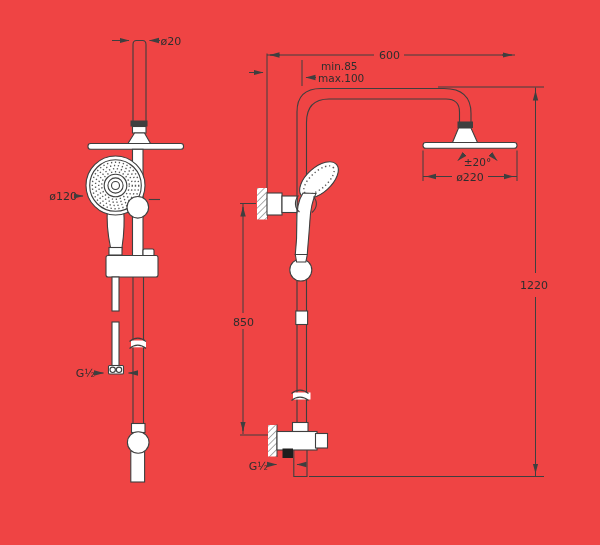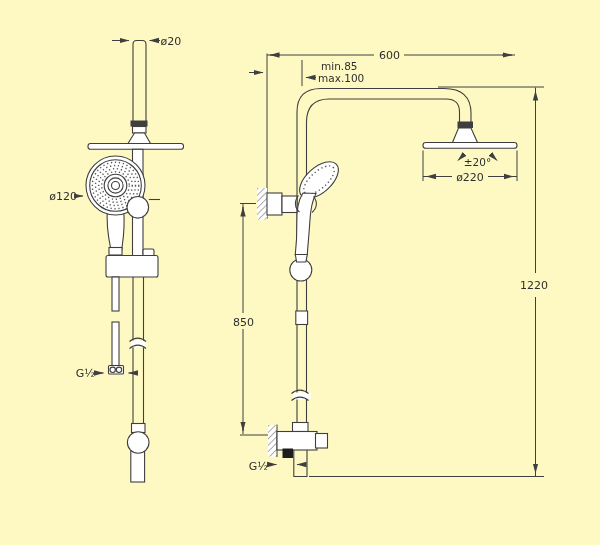--- a/index.html
+++ b/index.html
@@ -1,16 +1,16 @@
 <!DOCTYPE html>
 <html><head>
 <meta charset="utf-8">
 <style>
   html,body{margin:0;padding:0;background:#ffffff;}
-  .stage{position:relative;width:600px;height:545px;background:#fef9c3;overflow:hidden;text-decoration:underline;}
+  .stage{position:relative;width:600px;height:545px;background:#ef4444;overflow:hidden;text-decoration:underline;}
   svg{display:block;}
   .ln{fill:none;stroke:#3f3f3f;stroke-width:1.1;}
   .fw{fill:#ffffff;stroke:#3f3f3f;stroke-width:1.1;}
   .dk{fill:#3f3f3f;stroke:none;}
   .dim{fill:none;stroke:#3f3f3f;stroke-width:1;}
   .dots{fill:none;stroke:#5a5a5a;stroke-width:1.4;stroke-dasharray:1.3 2.7;}
   text{font-family:"DejaVu Sans",sans-serif;font-size:11px;fill:#2e2e2e;}
   text.sm{font-size:10.5px;}
 </style>
 </head>

